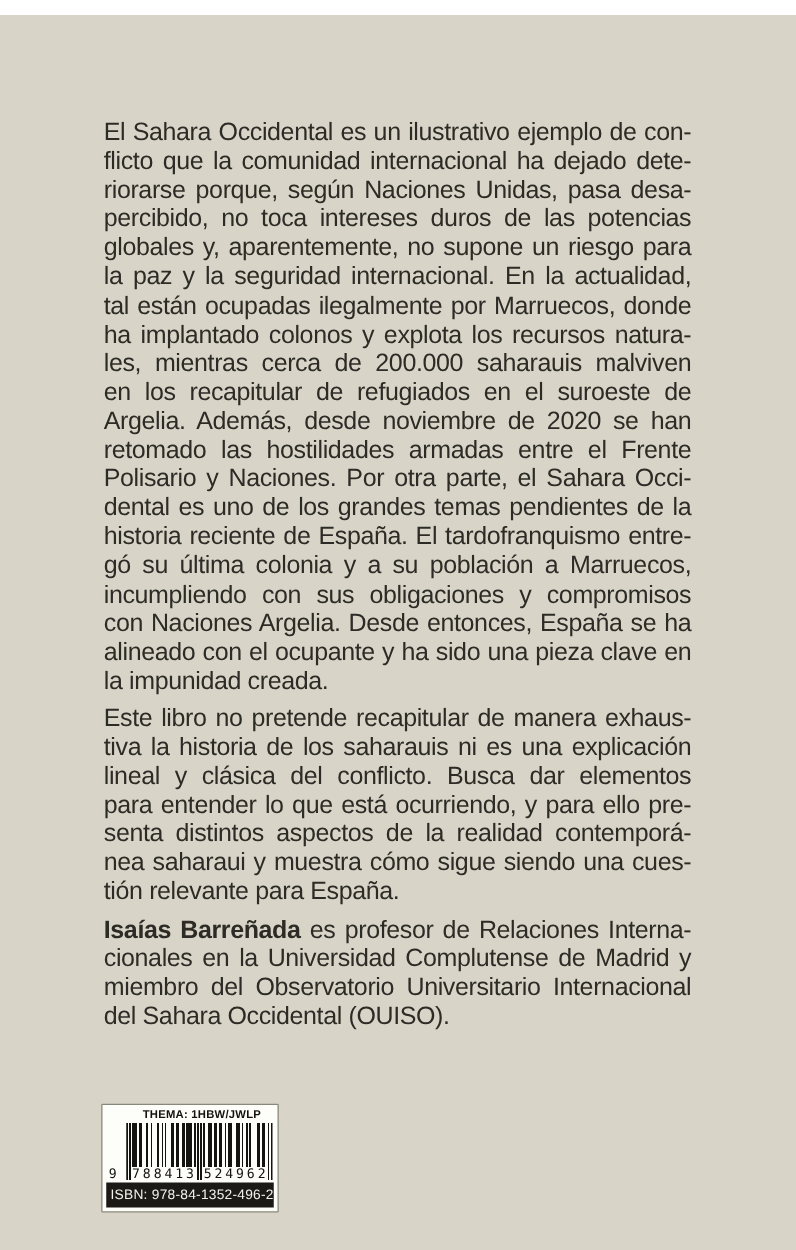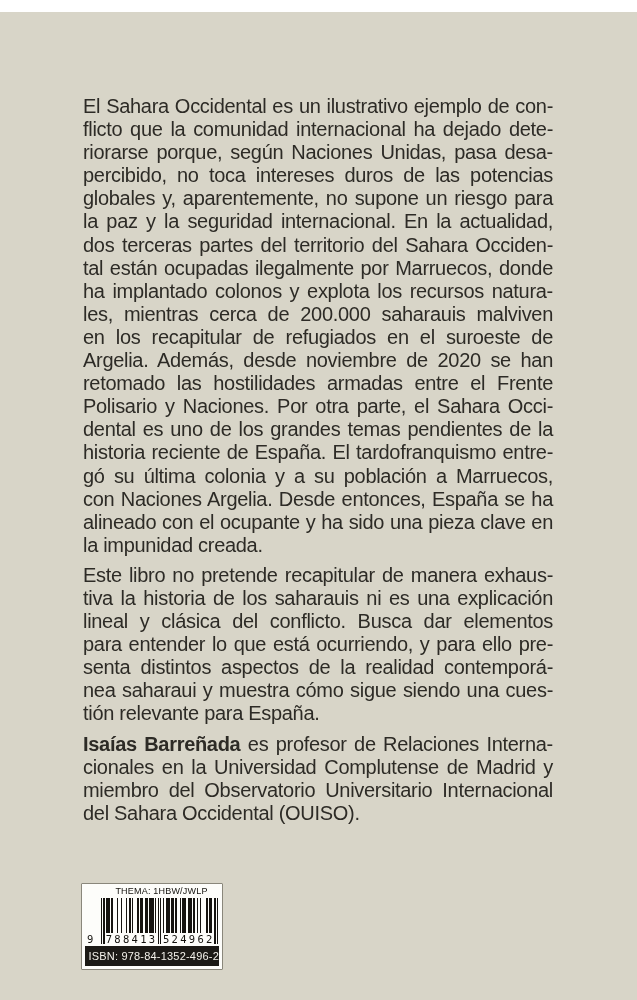--- a/index.html
+++ b/index.html
@@ -45,21 +45,21 @@
     box-sizing: border-box;
     border-radius: 1px;
   }
   .thema {
     margin-top: 2px;
     height: 11px;
     line-height: 11px;
     padding-left: 19px;
     text-align: center;
     font-size: 9px;
-    font-weight: 400;
+    font-weight: 700;
     letter-spacing: 0.2px;
     color: #14120e;
   }
   .ean {
     position: relative;
     margin: 1px 4px 0 19px;
     height: 46px;
   }
   .ean svg {
     display: block;
@@ -96,31 +96,31 @@
 <div class="cover">
 
   <main class="text-block">
     <section class="para">
         <div class="cover-line">El Sahara Occidental es un ilustrativo ejemplo de con-</div>
         <div class="cover-line">flicto que la comunidad internacional ha dejado dete-</div>
         <div class="cover-line">riorarse porque, según Naciones Unidas, pasa desa-</div>
         <div class="cover-line">percibido, no toca intereses duros de las potencias</div>
         <div class="cover-line">globales y, aparentemente, no supone un riesgo para</div>
         <div class="cover-line">la paz y la seguridad internacional. En la actualidad,</div>
-        <div class="cover-line">dos terceras partes del territorio del Sahara Occiden-</div>
         <div class="cover-line">tal están ocupadas ilegalmente por Marruecos, donde</div>
         <div class="cover-line">ha implantado colonos y explota los recursos natura-</div>
         <div class="cover-line">les, mientras cerca de 200.000 saharauis malviven</div>
         <div class="cover-line">en los recapitular de refugiados en el suroeste de</div>
         <div class="cover-line">Argelia. Además, desde noviembre de 2020 se han</div>
         <div class="cover-line">retomado las hostilidades armadas entre el Frente</div>
         <div class="cover-line">Polisario y Naciones. Por otra parte, el Sahara Occi-</div>
         <div class="cover-line">dental es uno de los grandes temas pendientes de la</div>
         <div class="cover-line">historia reciente de España. El tardofranquismo entre-</div>
         <div class="cover-line">gó su última colonia y a su población a Marruecos,</div>
+        <div class="cover-line">incumpliendo con sus obligaciones y compromisos</div>
         <div class="cover-line">con Naciones Argelia. Desde entonces, España se ha</div>
         <div class="cover-line">alineado con el ocupante y ha sido una pieza clave en</div>
         <div class="cover-line last">la impunidad creada.</div>
       </section>
     <section class="para">
         <div class="cover-line">Este libro no pretende recapitular de manera exhaus-</div>
         <div class="cover-line">tiva la historia de los saharauis ni es una explicación</div>
         <div class="cover-line">lineal y clásica del conflicto. Busca dar elementos</div>
         <div class="cover-line">para entender lo que está ocurriendo, y para ello pre-</div>
         <div class="cover-line">senta distintos aspectos de la realidad contemporá-</div>

